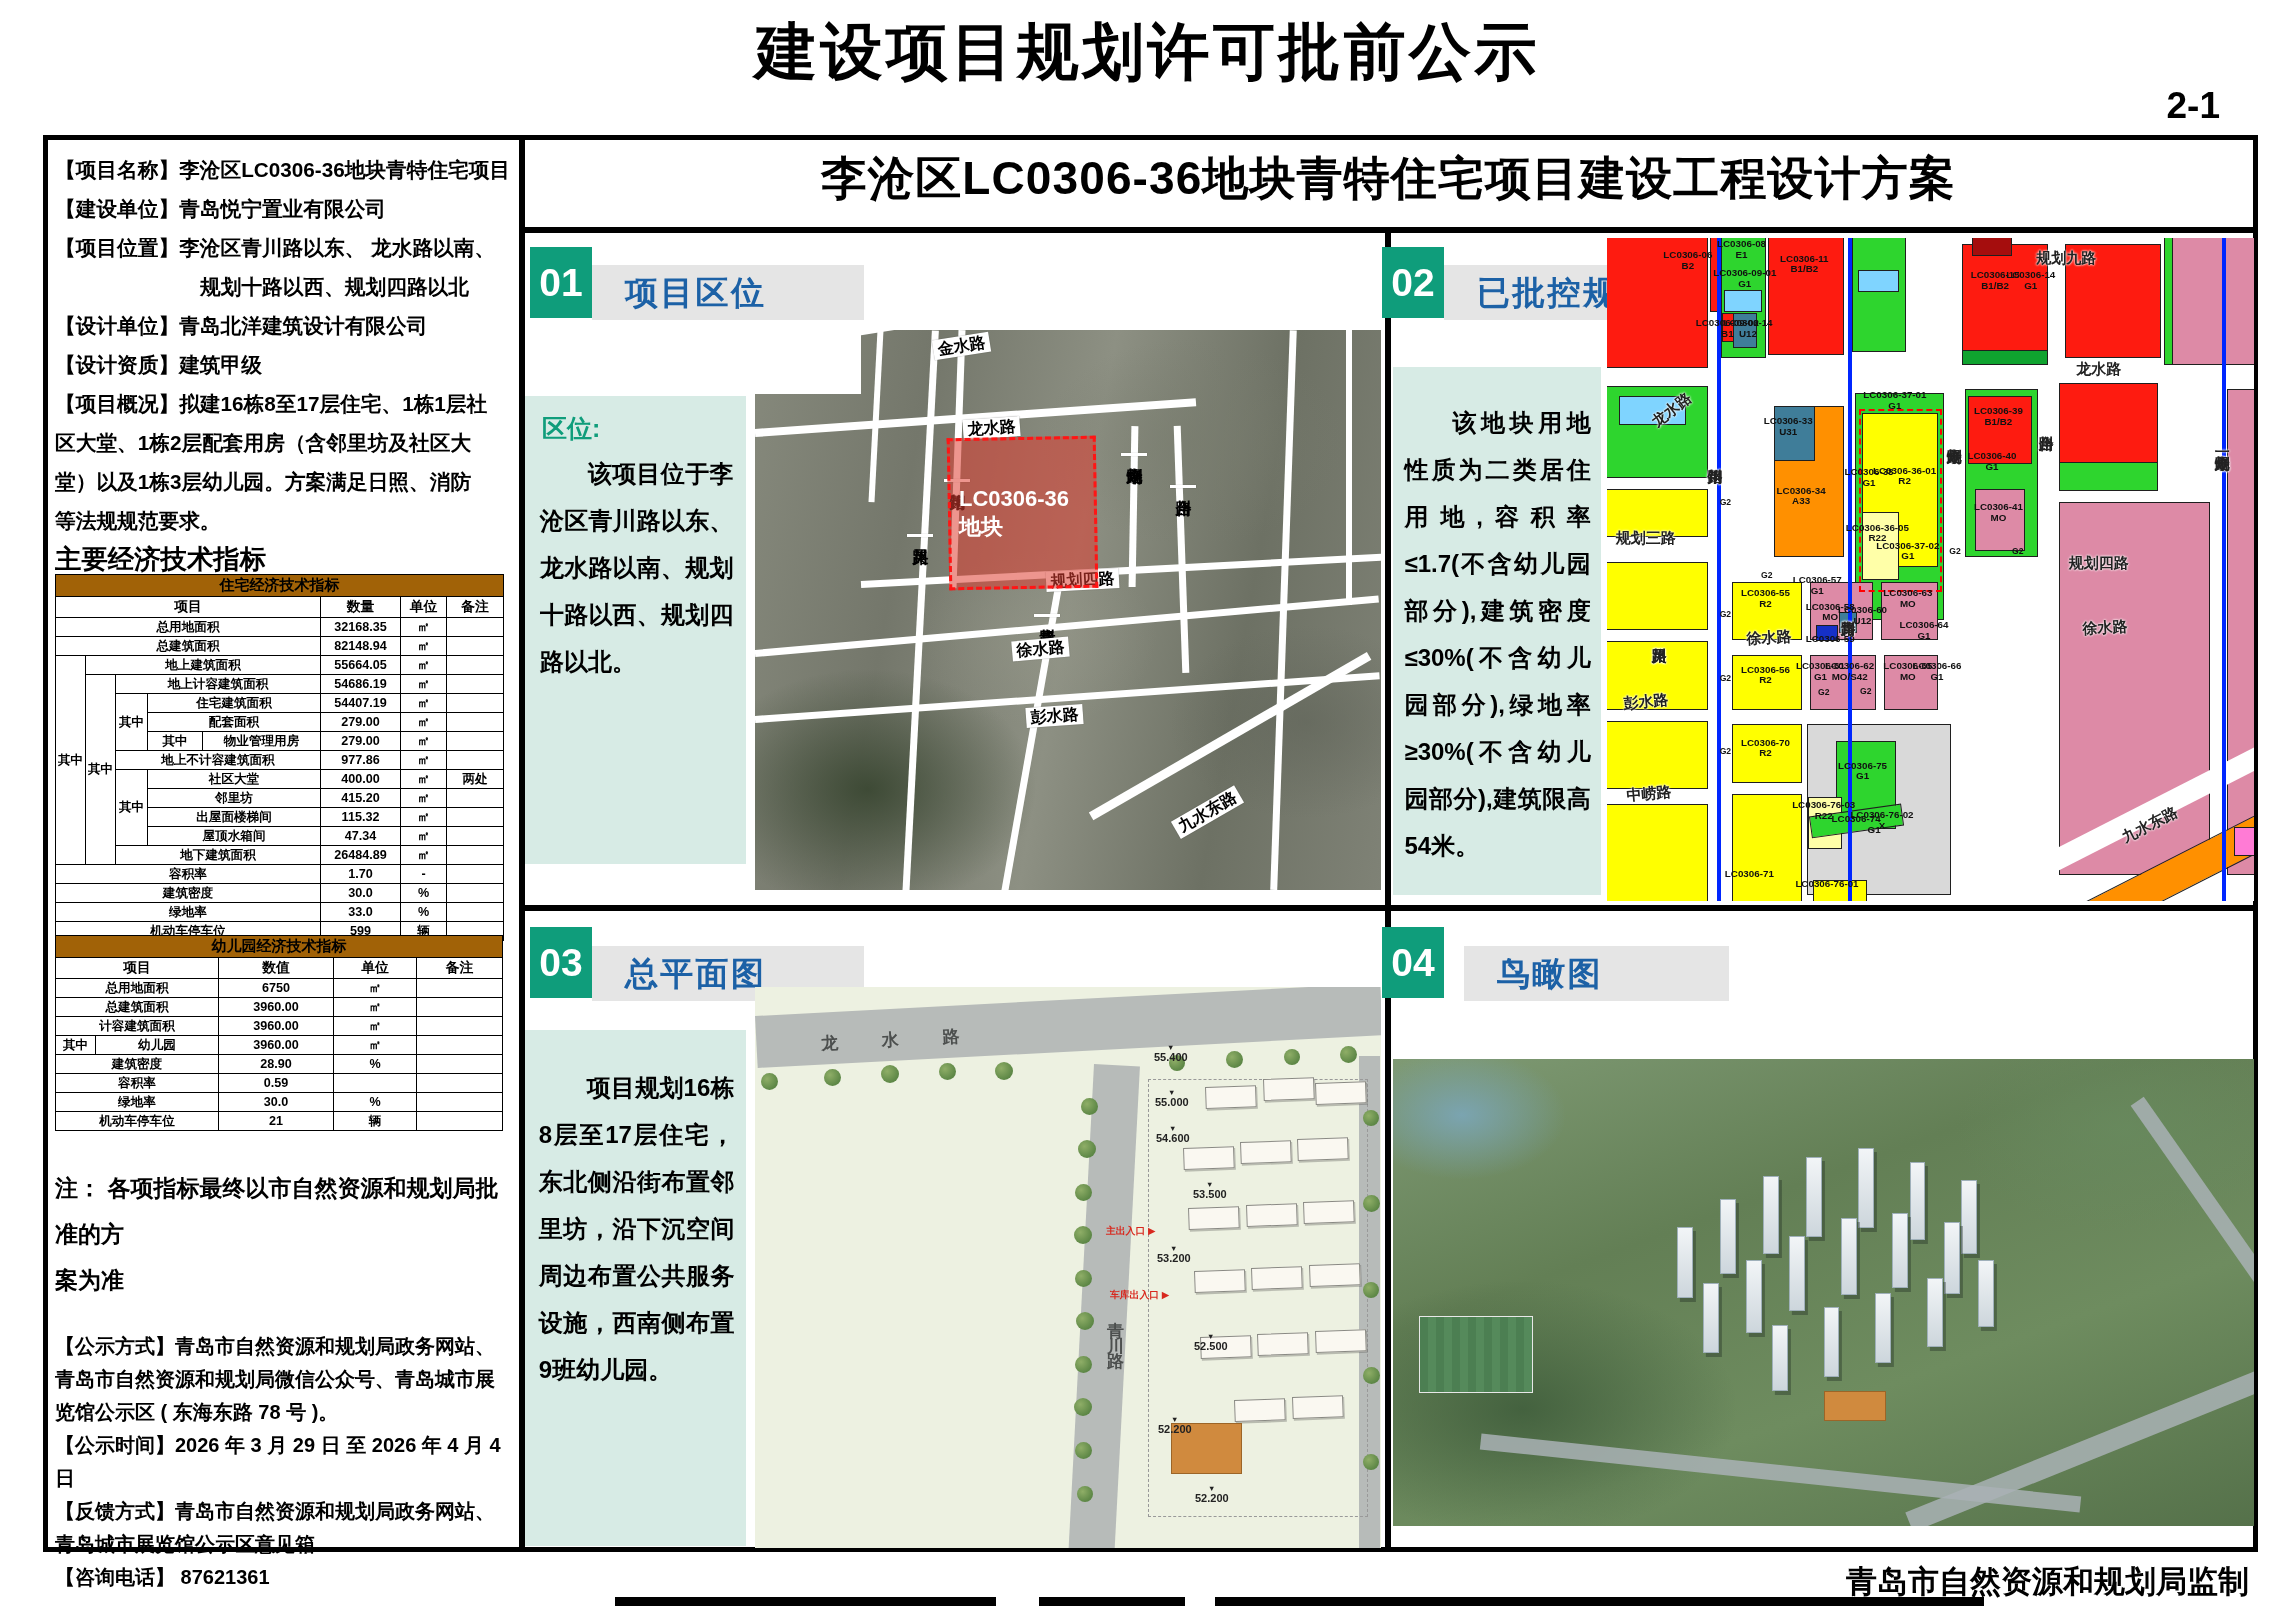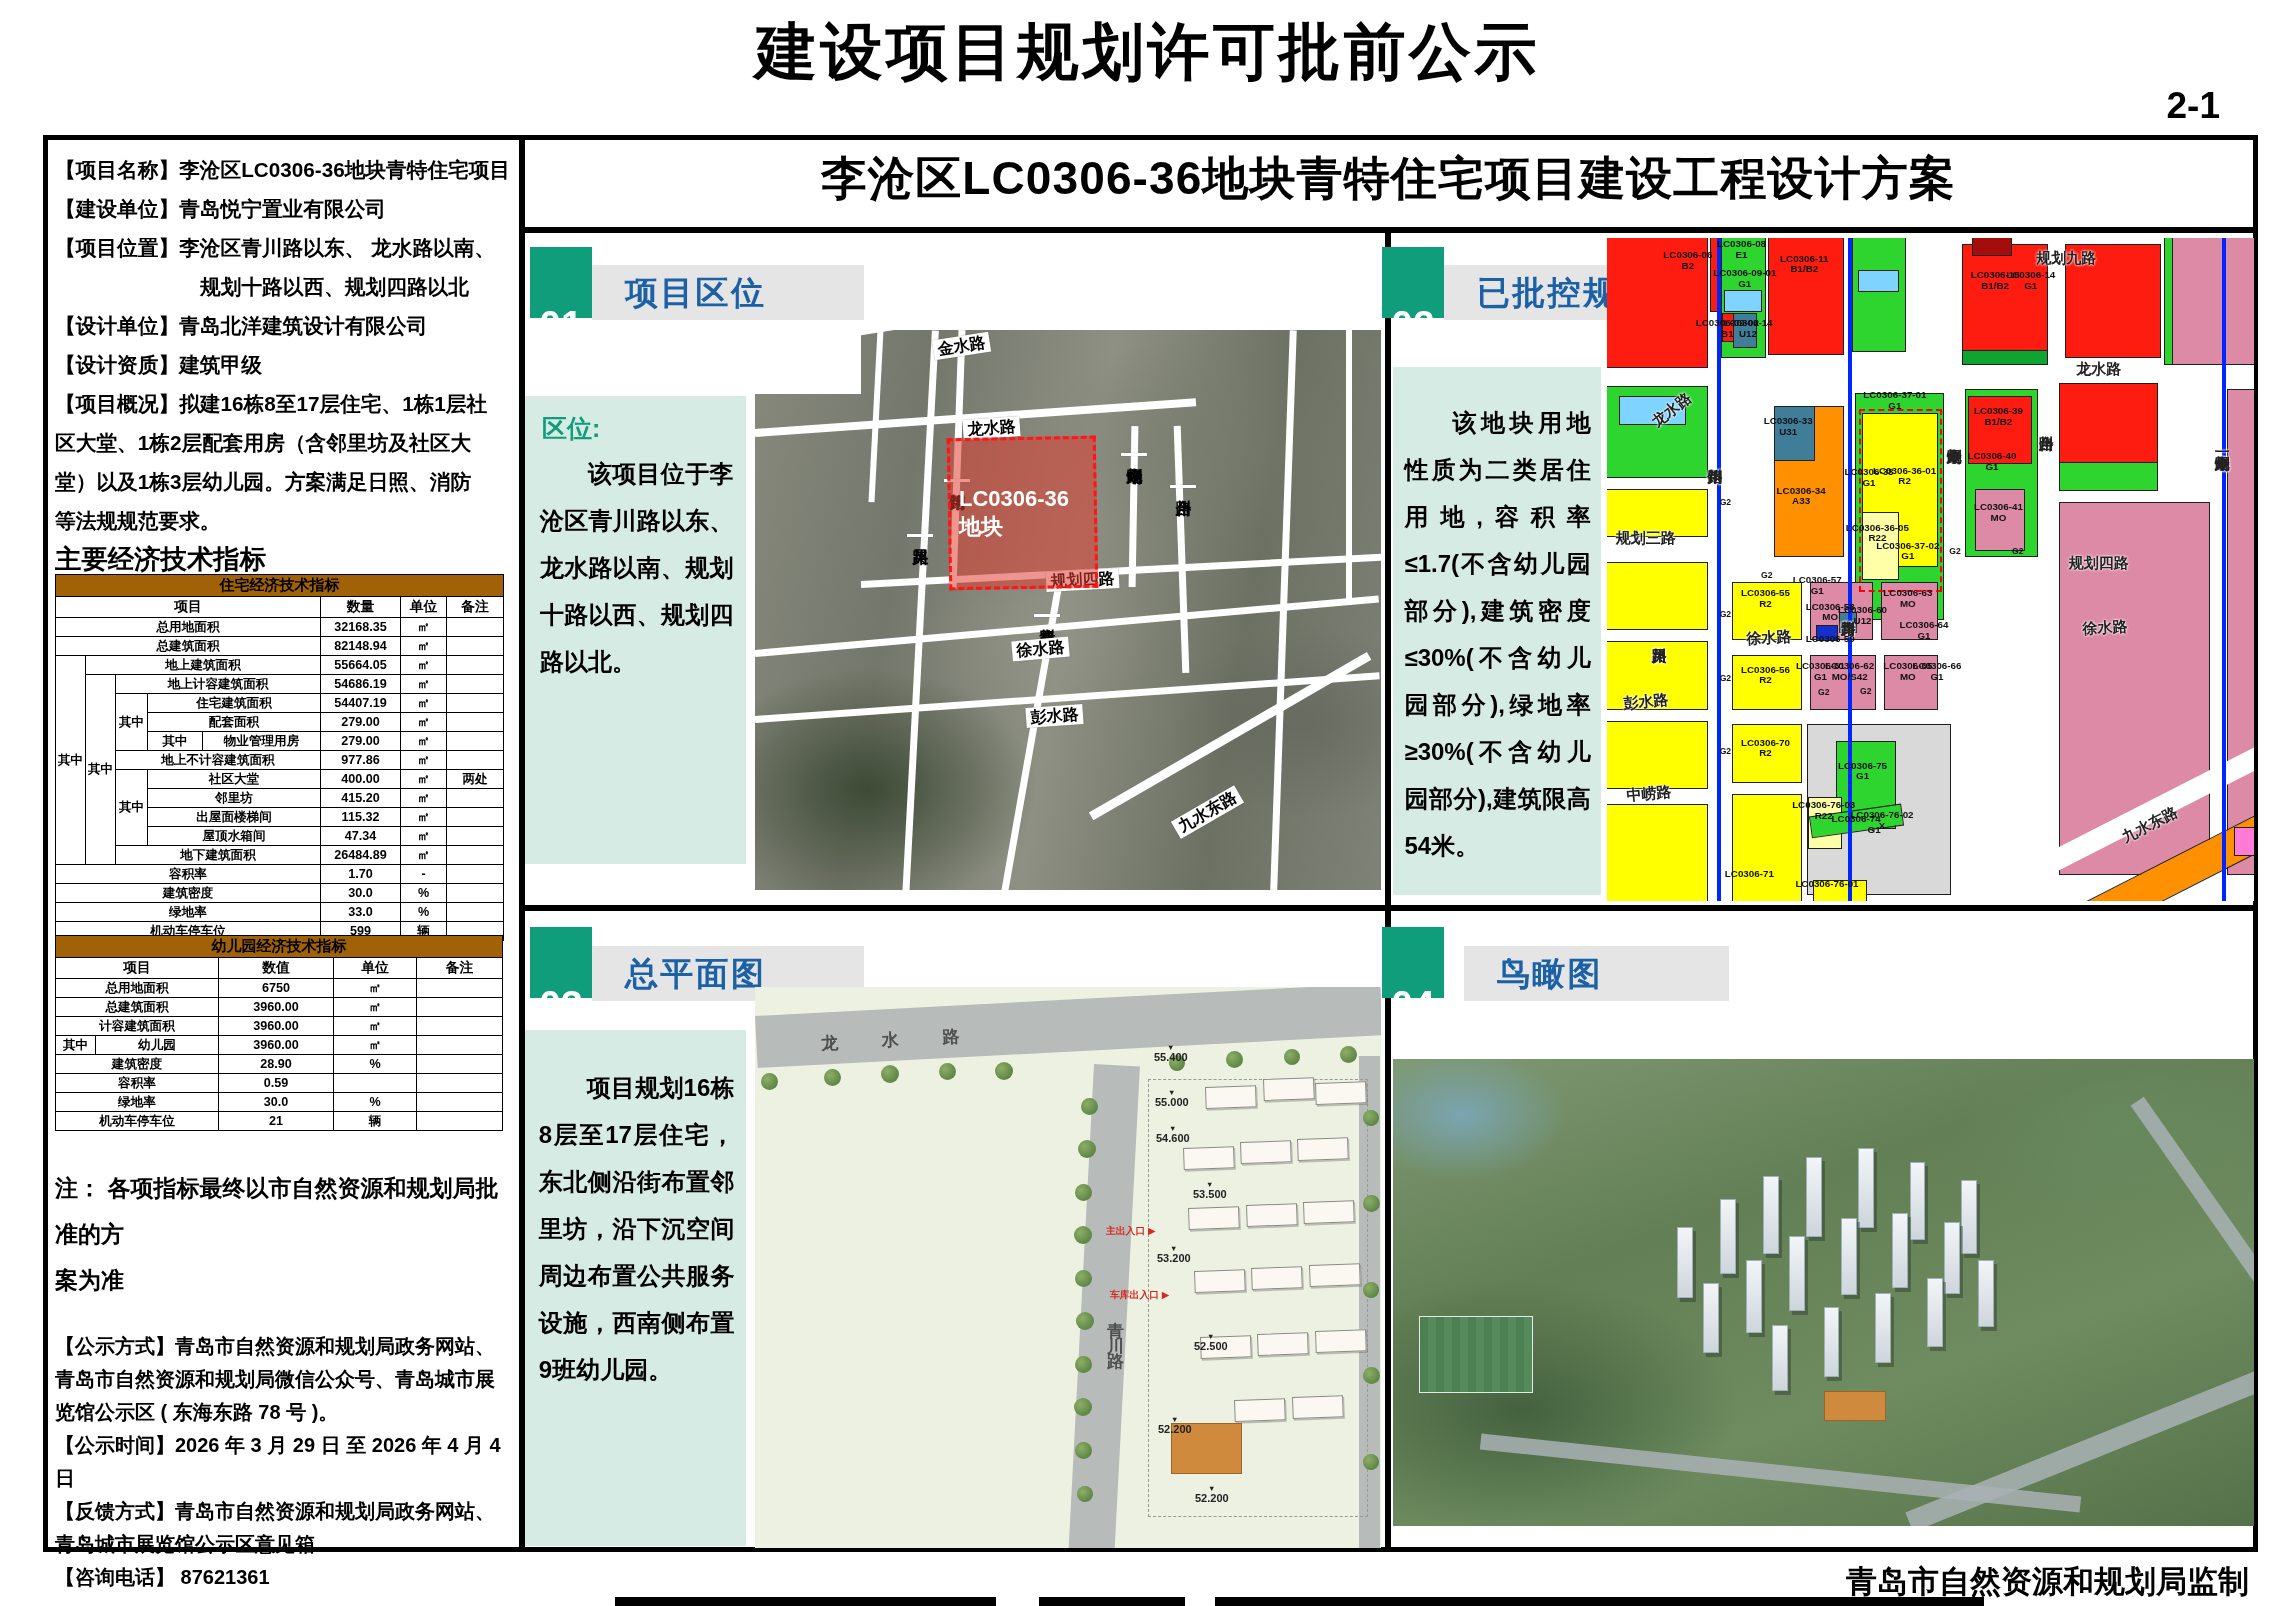--- a/index.html
+++ b/index.html
@@ -21,21 +21,21 @@
   .et td{border:1.7px solid #000;text-align:center;vertical-align:middle;font-size:12.6px;
          padding:0 1.1px;height:18px;overflow:hidden;}
   .et .tt td, td.tt{background:#a16207;font-size:15px;height:20.7px;}
   td.hh{font-size:13.8px;height:20.7px;}
   #res-table{left:55px;top:574px;}
   #kg-table{left:55px;top:935px;}
   #note{left:55px;top:1165px;width:459px;font-size:23px;font-weight:bold;line-height:46px;}
   #pub{left:55px;top:1330px;width:459px;font-size:20px;font-weight:bold;line-height:33px;}
   
   .sq{background:#0f9d7b;color:#fff;text-align:center;font-weight:bold;}
-  .sq .num{font-size:39px;line-height:71px;margin-top:42px;}
+  .sq .num{font-size:39px;line-height:71px;}
   .hbar{background:#e5e5e5;}
   .ptitle{color:#1c61a6;font-weight:800;font-size:33px;line-height:55px;padding-left:33px;letter-spacing:2.3px;}
   .tealbox{background:#d7ebe5;}
   .tbody{font-size:24px;font-weight:bold;line-height:47px;text-align:justify;}
   .loclab{color:#0f9d7b;font-size:25px;font-weight:bold;}
   
   #satmap{left:755px;top:330px;width:626px;height:560px;overflow:hidden;
     background:
       radial-gradient(241px 172px at 18% 82%,rgba(52,66,44,.85),rgba(52,66,44,0) 70%),
       radial-gradient(218px 149px at 70% 20%,rgba(120,124,110,.6),rgba(120,124,110,0) 70%),

